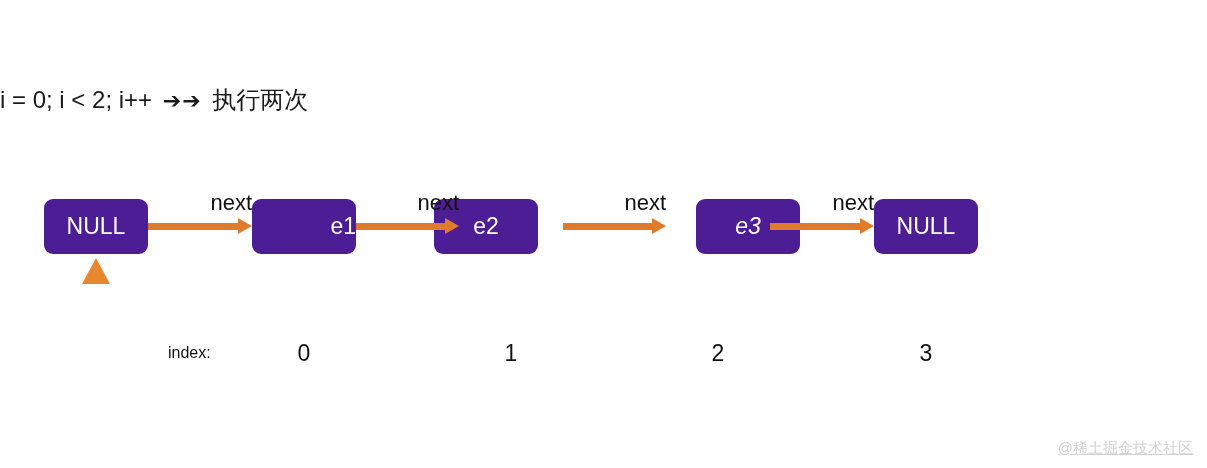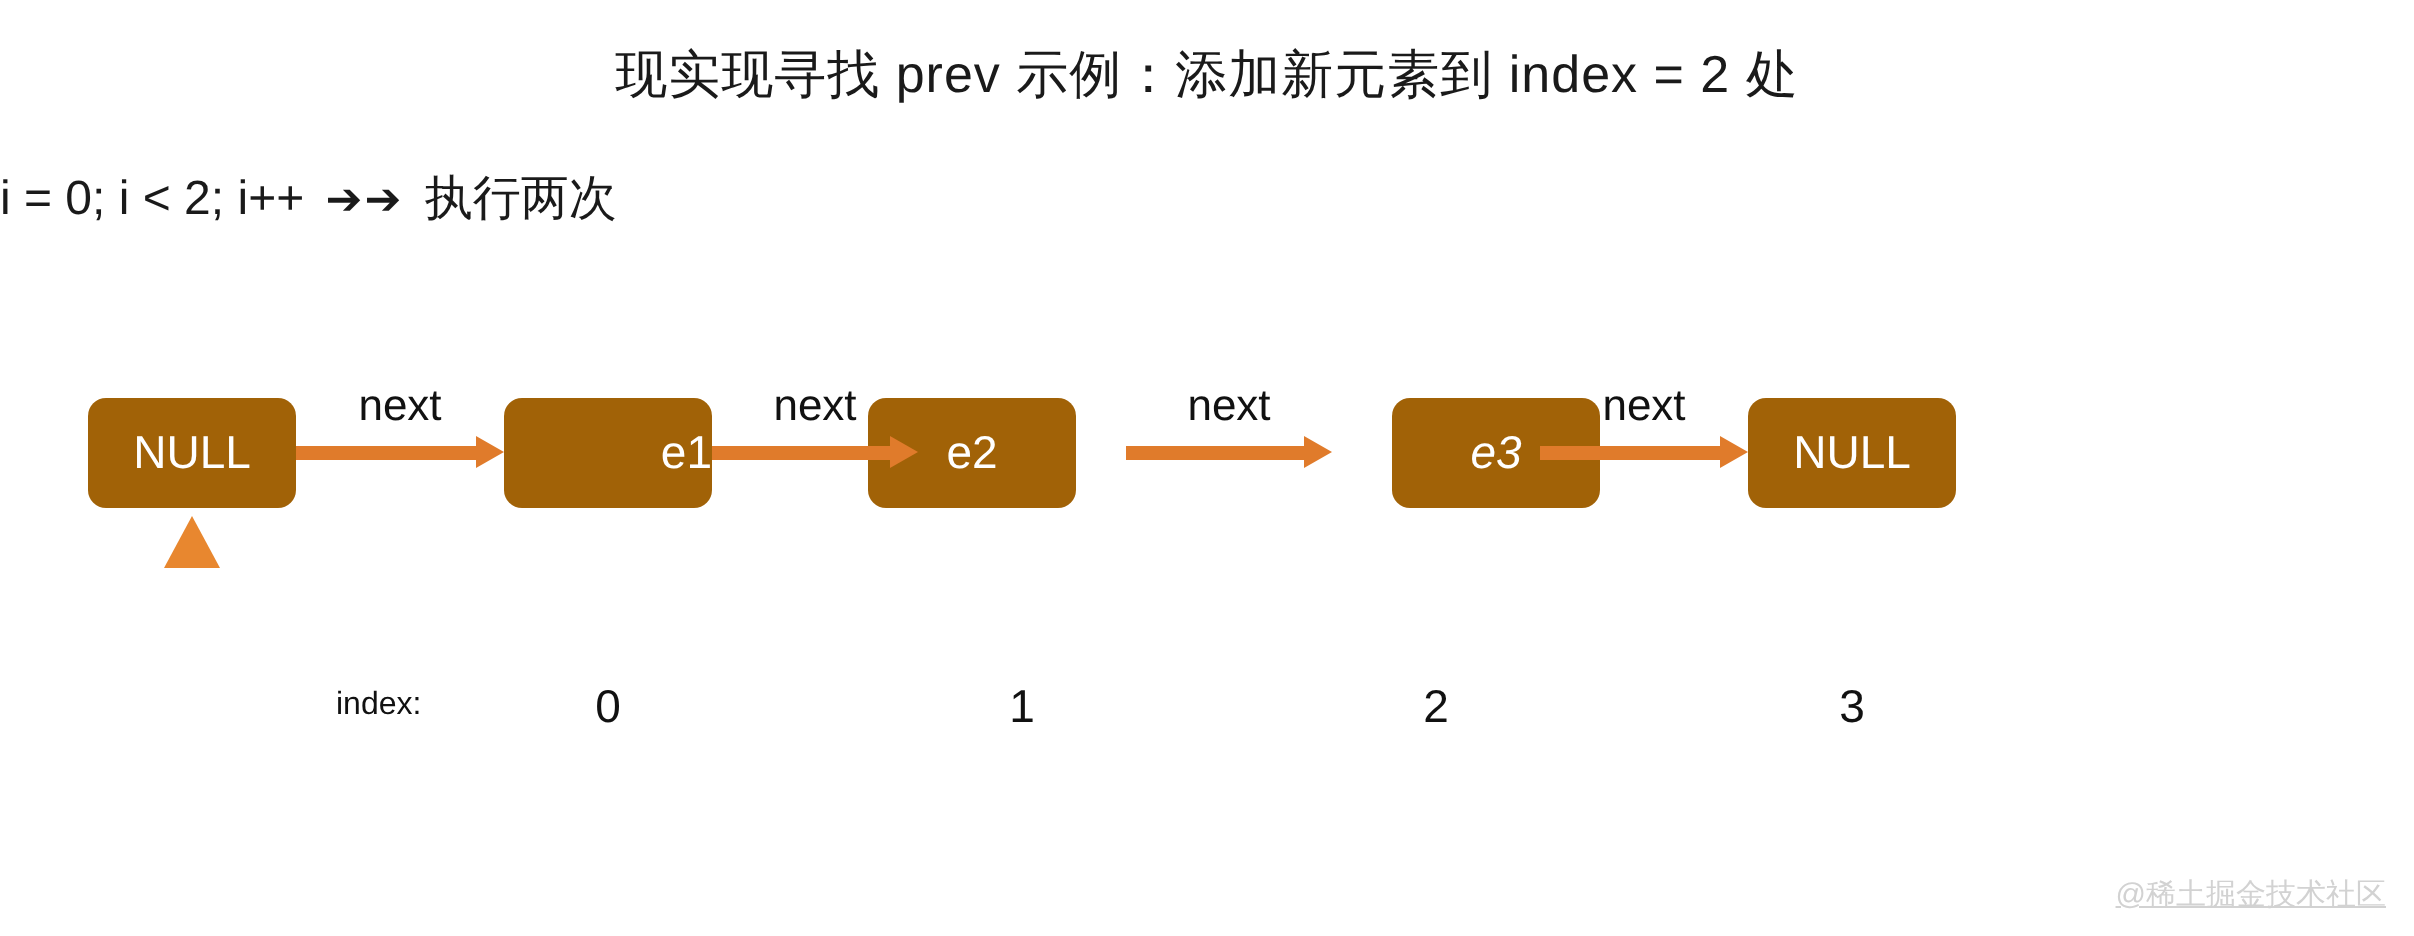--- a/index.html
+++ b/index.html
@@ -50,21 +50,21 @@
     padding: 0 4px;
     font-weight: bold;
   }
 
   
   .node {
     position: absolute;
     top: 199px;
     width: 104px;
     height: 55px;
-    background: #a16207;
+    background: #4c1d95;
     border-radius: 9px;
     color: #ffffff;
     font-size: 23px;
     display: flex;
     align-items: center;
     justify-content: center;
     box-sizing: border-box;
   }
   .node-label {
     color: #ffffff;
@@ -90,21 +90,21 @@
     width: 0;
     height: 0;
     border-top: 8.5px solid transparent;
     border-bottom: 8.5px solid transparent;
     border-left: 14px solid #E07B2B;
   }
   .next-label {
     position: absolute;
     top: 190px;
     width: 104px;
-    text-align: center;
+    text-align: right;
     font-size: 22px;
     line-height: 26px;
     color: #111111;
   }
 
   
   .tri-marker {
     position: absolute;
     width: 0;
     height: 0;
@@ -149,21 +149,20 @@
     color: #d2d2d2;
     white-space: nowrap;
     text-decoration: underline;
   }
 </style>
 </head>
 <body>
 
 <div id="canvas">
 
-  <div class="title">现实现寻找 prev 示例：添加新元素到 index = 2 处</div>
 
   <div class="subtitle">
     <span>i = 0; i &lt; 2; i++</span>
     <span class="arrows">➔➔</span>
     <span>执行两次</span>
   </div>
 
   <div id="nodes-layer">
       <div class="node" style="left: 44px;">
         <span class="node-label">NULL</span>

